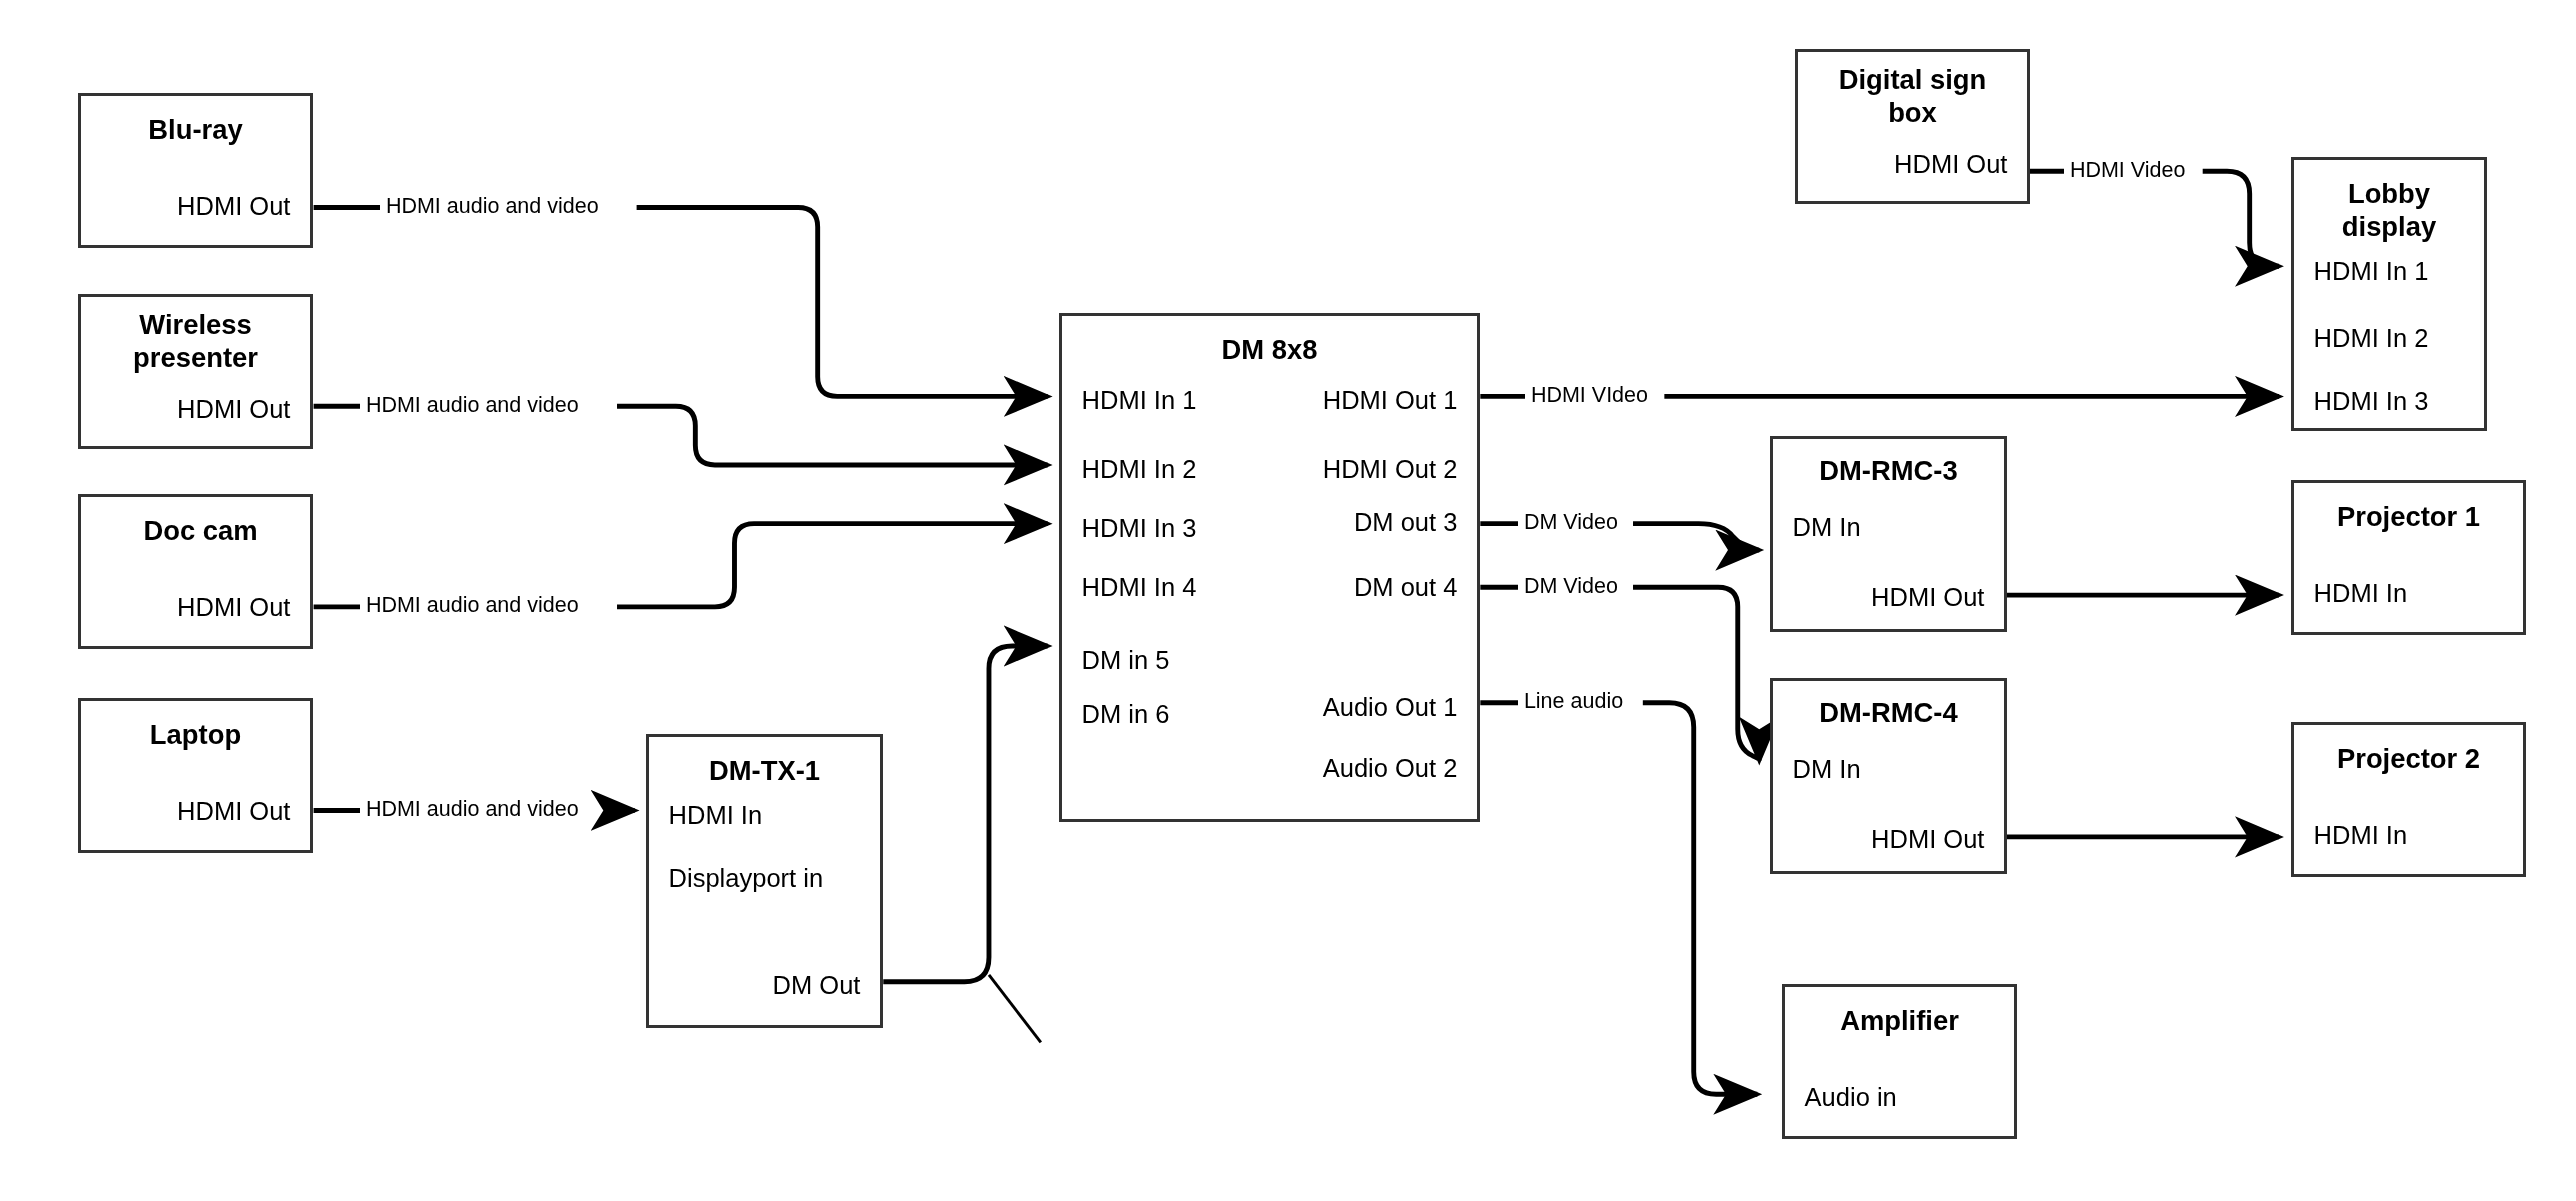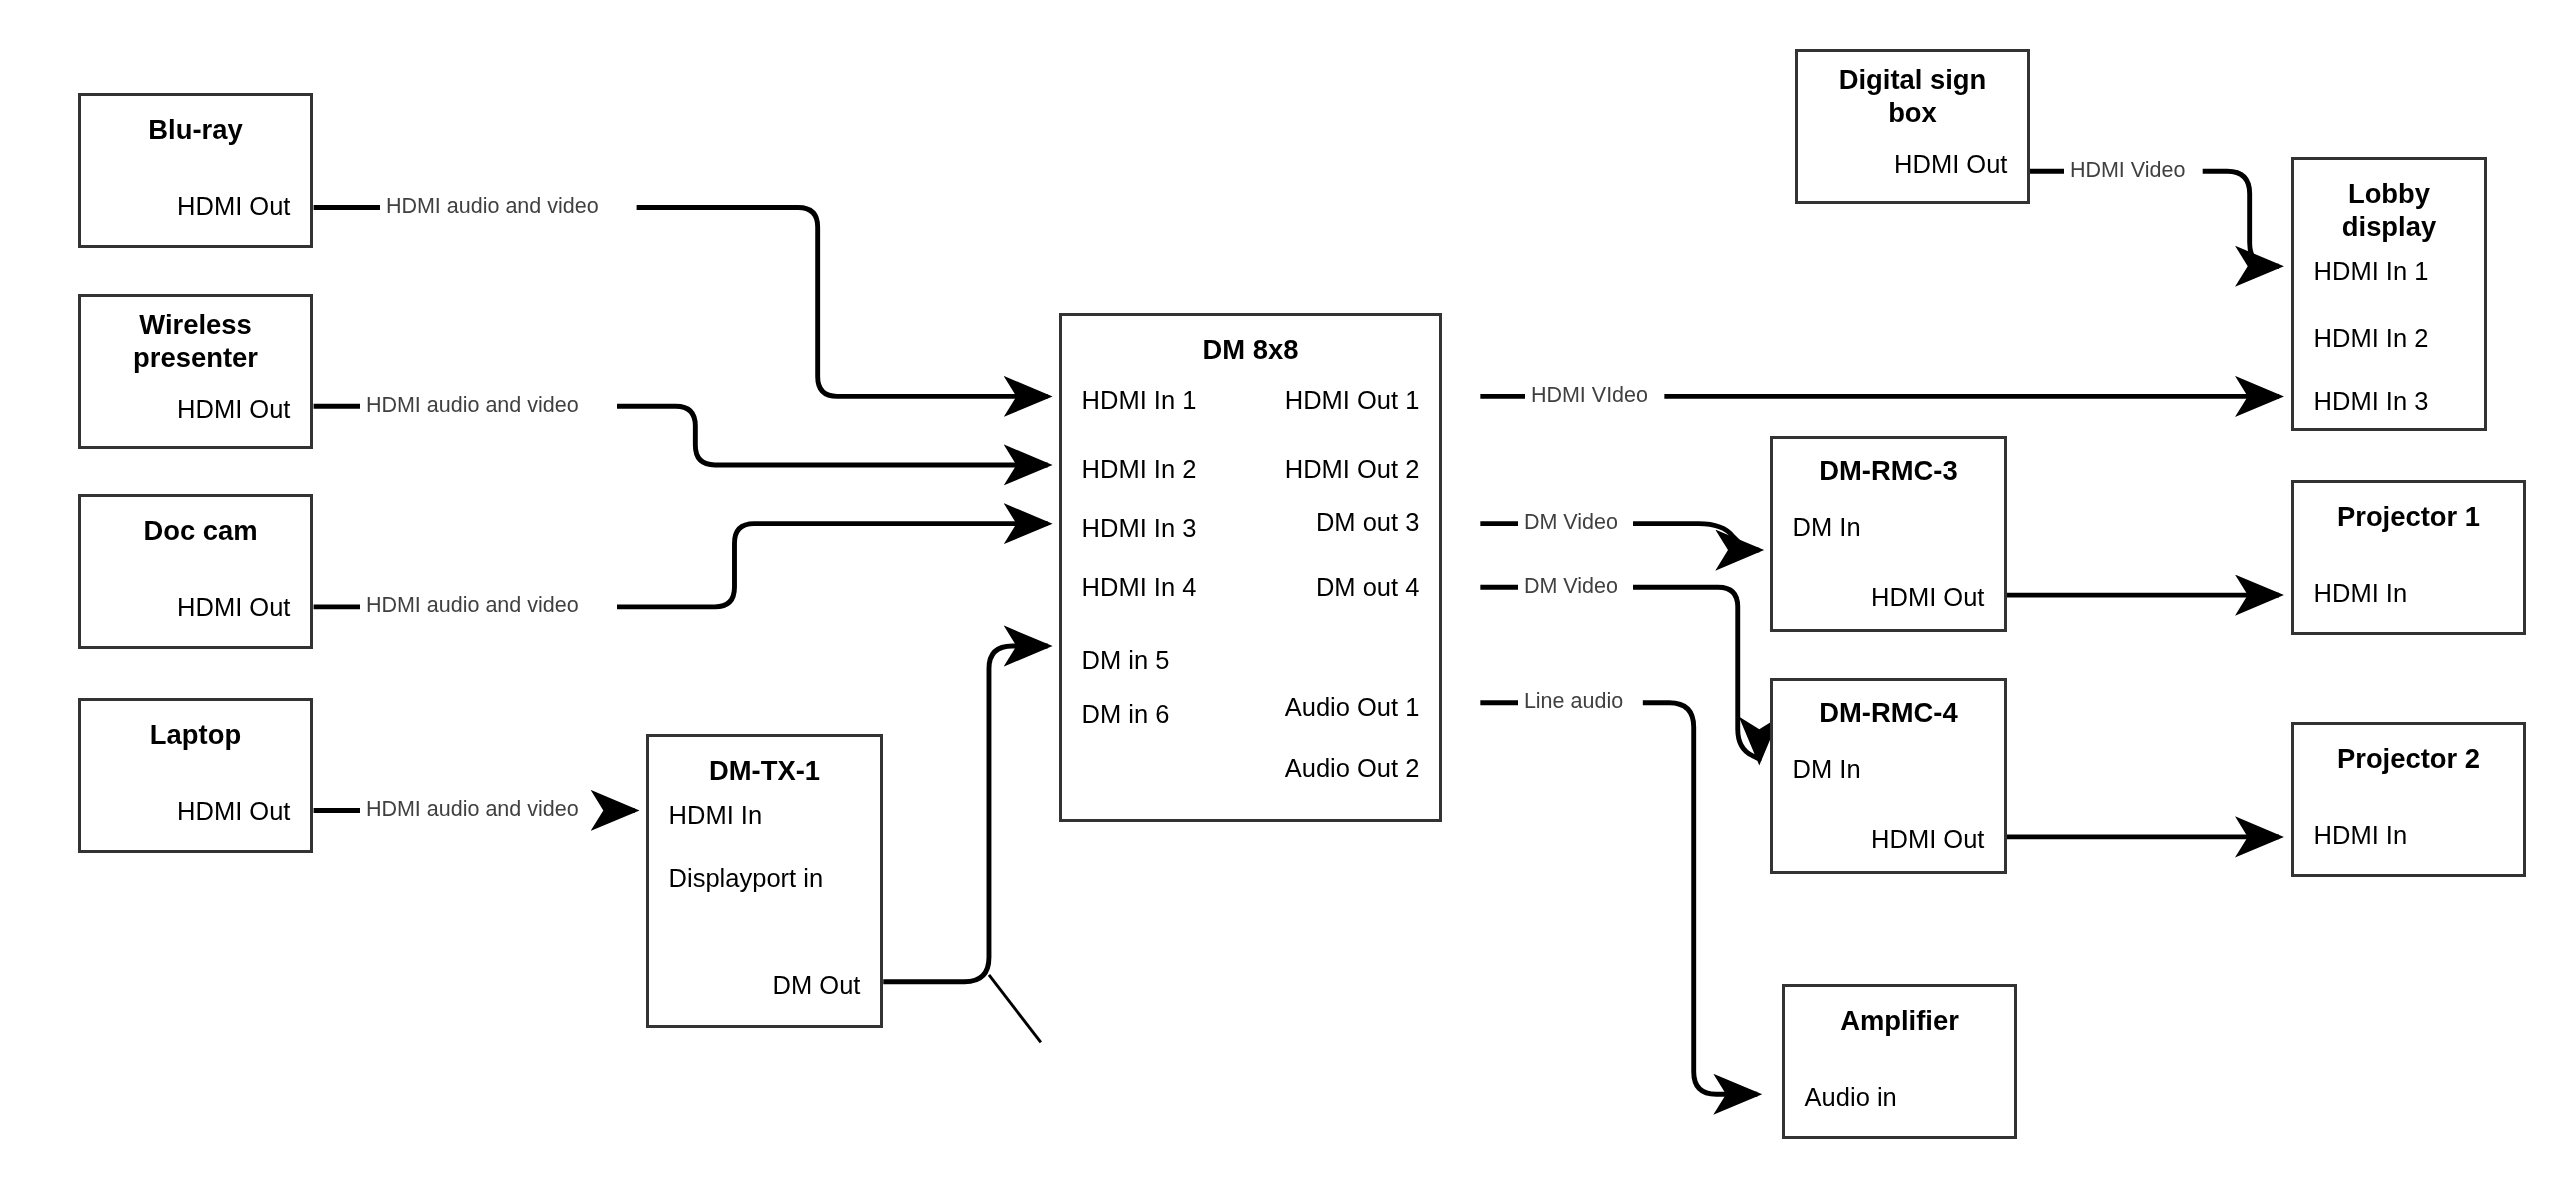--- a/index.html
+++ b/index.html
@@ -43,21 +43,21 @@
     position: absolute;
     font-size: 25.5px;
     color: #000000;
     white-space: nowrap;
   }
   .port.left  { left: 19.6px; }
   .port.right { right: 19.6px; text-align: right; }
   .edge-label {
     position: absolute;
     font-size: 21.5px;
-    color: #404040;
+    color: #000000;
     background: #ffffff;
     white-space: nowrap;
     padding: 0 5.9px;
     line-height: 1;
   }
   .callout {
     position: absolute;
     box-sizing: border-box;
     border: 2.9px dashed #555555;
     background: #ffffff;
@@ -132,21 +132,21 @@
     <div class="port right" style="top:96px;">HDMI Out</div>
   </div>
 
   <div class="node" style="left:646px; top:734px; width:237px; height:294px;">
     <div class="title" style="top:17.6px;">DM-TX-1</div>
     <div class="port left" style="top:64px;">HDMI In</div>
     <div class="port left" style="top:127px;">Displayport in</div>
     <div class="port right" style="top:234px;">DM Out</div>
   </div>
 
-  <div class="node" style="left:1059px; top:313px; width:383px; height:509px;padding-left:15px;">
+  <div class="node" style="left:1059px; top:313px; width:421px; height:509px;padding-left:15px;">
     <div class="title" style="top:17.6px;">DM 8x8</div>
 
     <div class="port left" style="top:70px;">HDMI In 1</div>
     <div class="port left" style="top:139px;">HDMI In 2</div>
     <div class="port left" style="top:198px;">HDMI In 3</div>
     <div class="port left" style="top:257px;">HDMI In 4</div>
     <div class="port left" style="top:324px;margin-top:6px;">DM in 5</div>
     <div class="port left" style="top:384px;">DM in 6</div>
 
     <div class="port right" style="top:70px;">HDMI Out 1</div>

